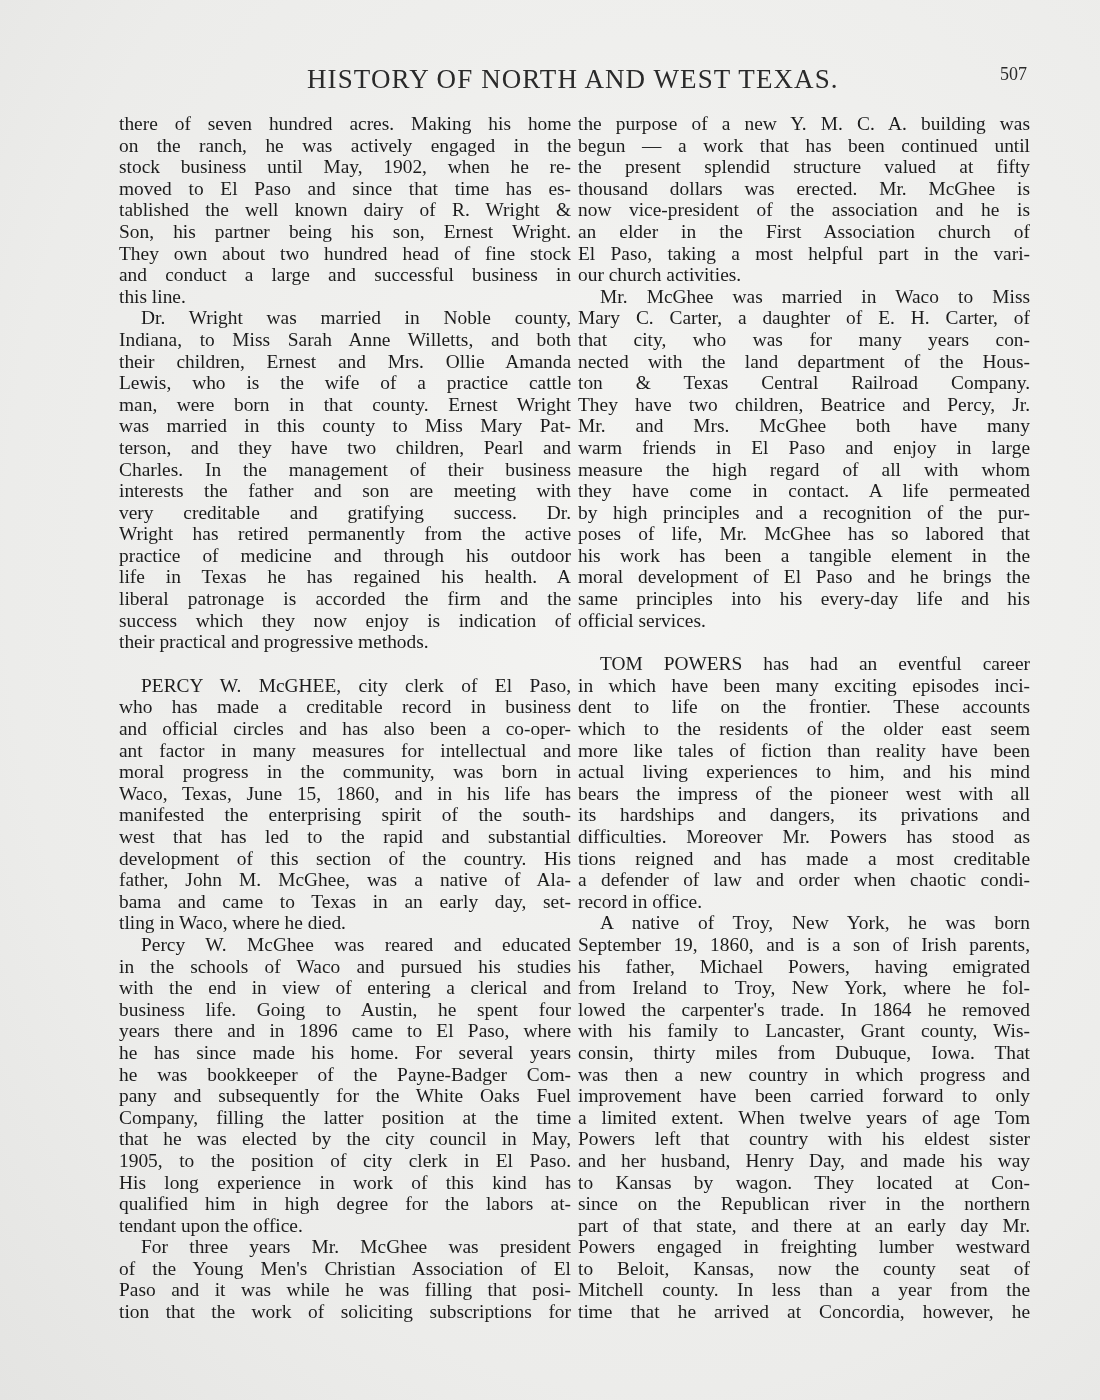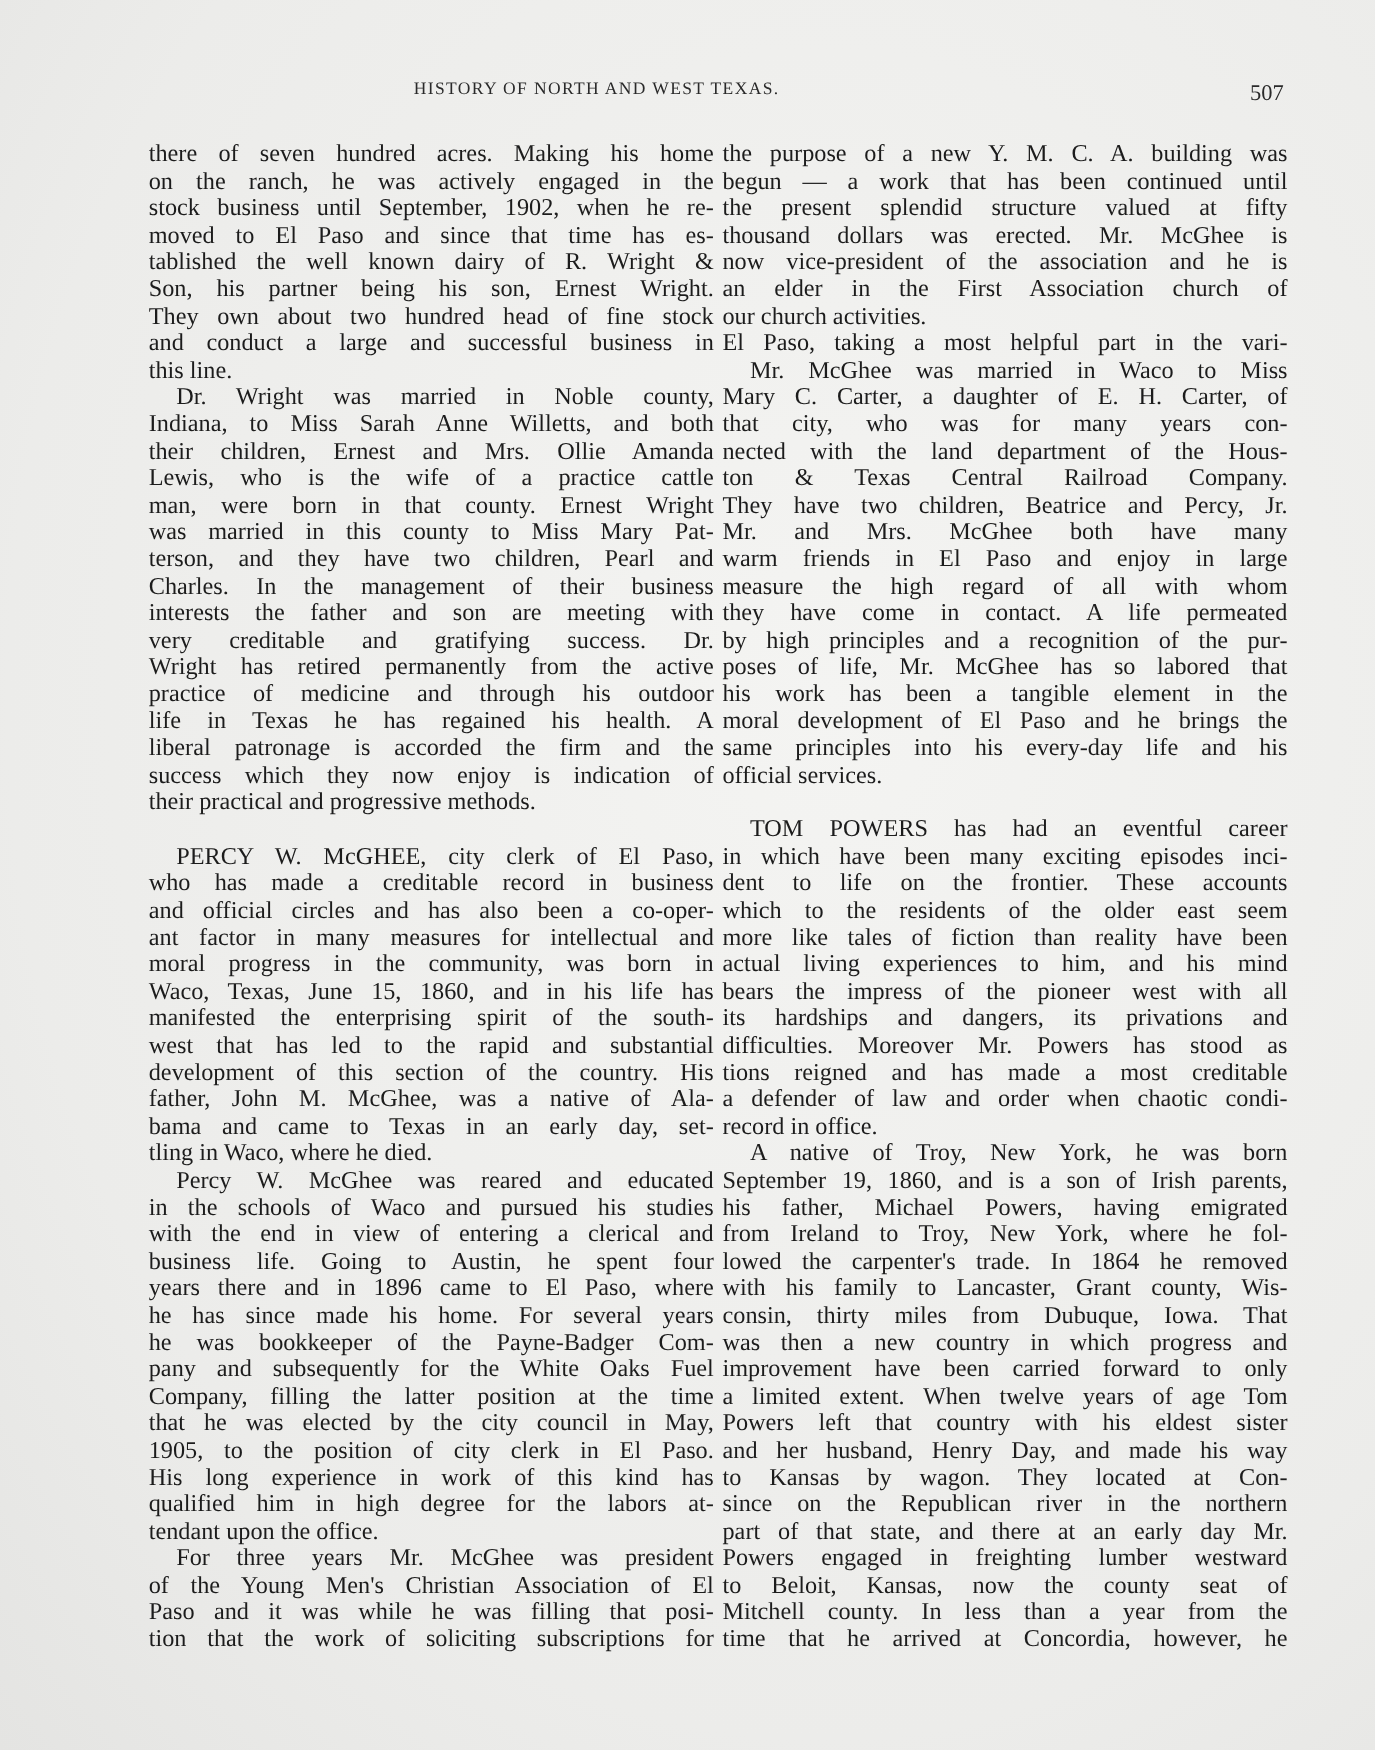--- a/index.html
+++ b/index.html
@@ -12,23 +12,22 @@
     }
     .page {
       position: absolute; left: 0; top: 0; width: 1100px; height: 1400px;
       background: radial-gradient(ellipse at 60% 40%, #f4f4f2 0%, #ececea 70%, #e4e4e2 100%);
     }
     .running-head {
       position: absolute; top: 64px; left: 307px; width: 720px; height: 32px;
     }
     .running-title {
       position: absolute; left: 0; top: 0;
-      font-size: 14px; letter-spacing: 1.1px; color: #2a2a2a;
+      font-size: 27px; letter-spacing: 1.1px; color: #2a2a2a;
       white-space: nowrap;
-      margin-left: 24px;
     }
     .page-number {
       position: absolute; right: 0; top: 0;
       font-size: 18px; color: #2a2a2a;
     }
     .column {
       position: absolute; top: 113px; width: 452px;
     }
     .col-left { left: 119px; }
     .col-right { left: 578px; }
@@ -47,21 +46,21 @@
 
 <div class="page">
   <div class="running-head">
     <span class="running-title">HISTORY OF NORTH AND WEST TEXAS.</span>
     <span class="page-number">507</span>
   </div>
 
   <div class="column col-left" id="col-left">
       <span class="line">there of seven hundred acres.  Making his home</span>
       <span class="line">on the ranch, he was actively engaged in the</span>
-      <span class="line">stock business until September, 1902, when he re-</span>
+      <span class="line">stock business until May, 1902, when he re-</span>
       <span class="line">moved to El Paso and since that time has es-</span>
       <span class="line">tablished the well known dairy of R. Wright &amp;</span>
       <span class="line">Son, his partner being his son, Ernest Wright.</span>
       <span class="line">They own about two hundred head of fine stock</span>
       <span class="line">and conduct a large and successful business in</span>
       <span class="line last">this line.</span>
       <span class="line indent">Dr. Wright was married in Noble county,</span>
       <span class="line">Indiana, to Miss Sarah Anne Willetts, and both</span>
       <span class="line">their children, Ernest and Mrs. Ollie Amanda</span>
       <span class="line">Lewis, who is the wife of a practice cattle</span>
@@ -109,22 +108,22 @@
       <span class="line">Paso and it was while he was filling that posi-</span>
       <span class="line">tion that the work of soliciting subscriptions for</span>
     </div>
   <div class="column col-right" id="col-right">
       <span class="line">the purpose of a new Y. M. C. A. building was</span>
       <span class="line">begun — a work that has been continued until</span>
       <span class="line">the present splendid structure valued at fifty</span>
       <span class="line">thousand dollars was erected.  Mr. McGhee is</span>
       <span class="line">now vice-president of the association and he is</span>
       <span class="line">an elder in the First Association church of</span>
+      <span class="line">El Paso, taking a most helpful part in the vari-</span>
       <span class="line last">our church activities.</span>
-      <span class="line">El Paso, taking a most helpful part in the vari-</span>
       <span class="line indent">Mr. McGhee was married in Waco to Miss</span>
       <span class="line">Mary C. Carter, a daughter of E. H. Carter, of</span>
       <span class="line">that city, who was for many years con-</span>
       <span class="line">nected with the land department of the Hous-</span>
       <span class="line">ton &amp; Texas Central Railroad Company.</span>
       <span class="line">They have two children, Beatrice and Percy, Jr.</span>
       <span class="line">Mr. and Mrs. McGhee both have many</span>
       <span class="line">warm friends in El Paso and enjoy in large</span>
       <span class="line">measure the high regard of all with whom</span>
       <span class="line">they have come in contact.  A life permeated</span>

